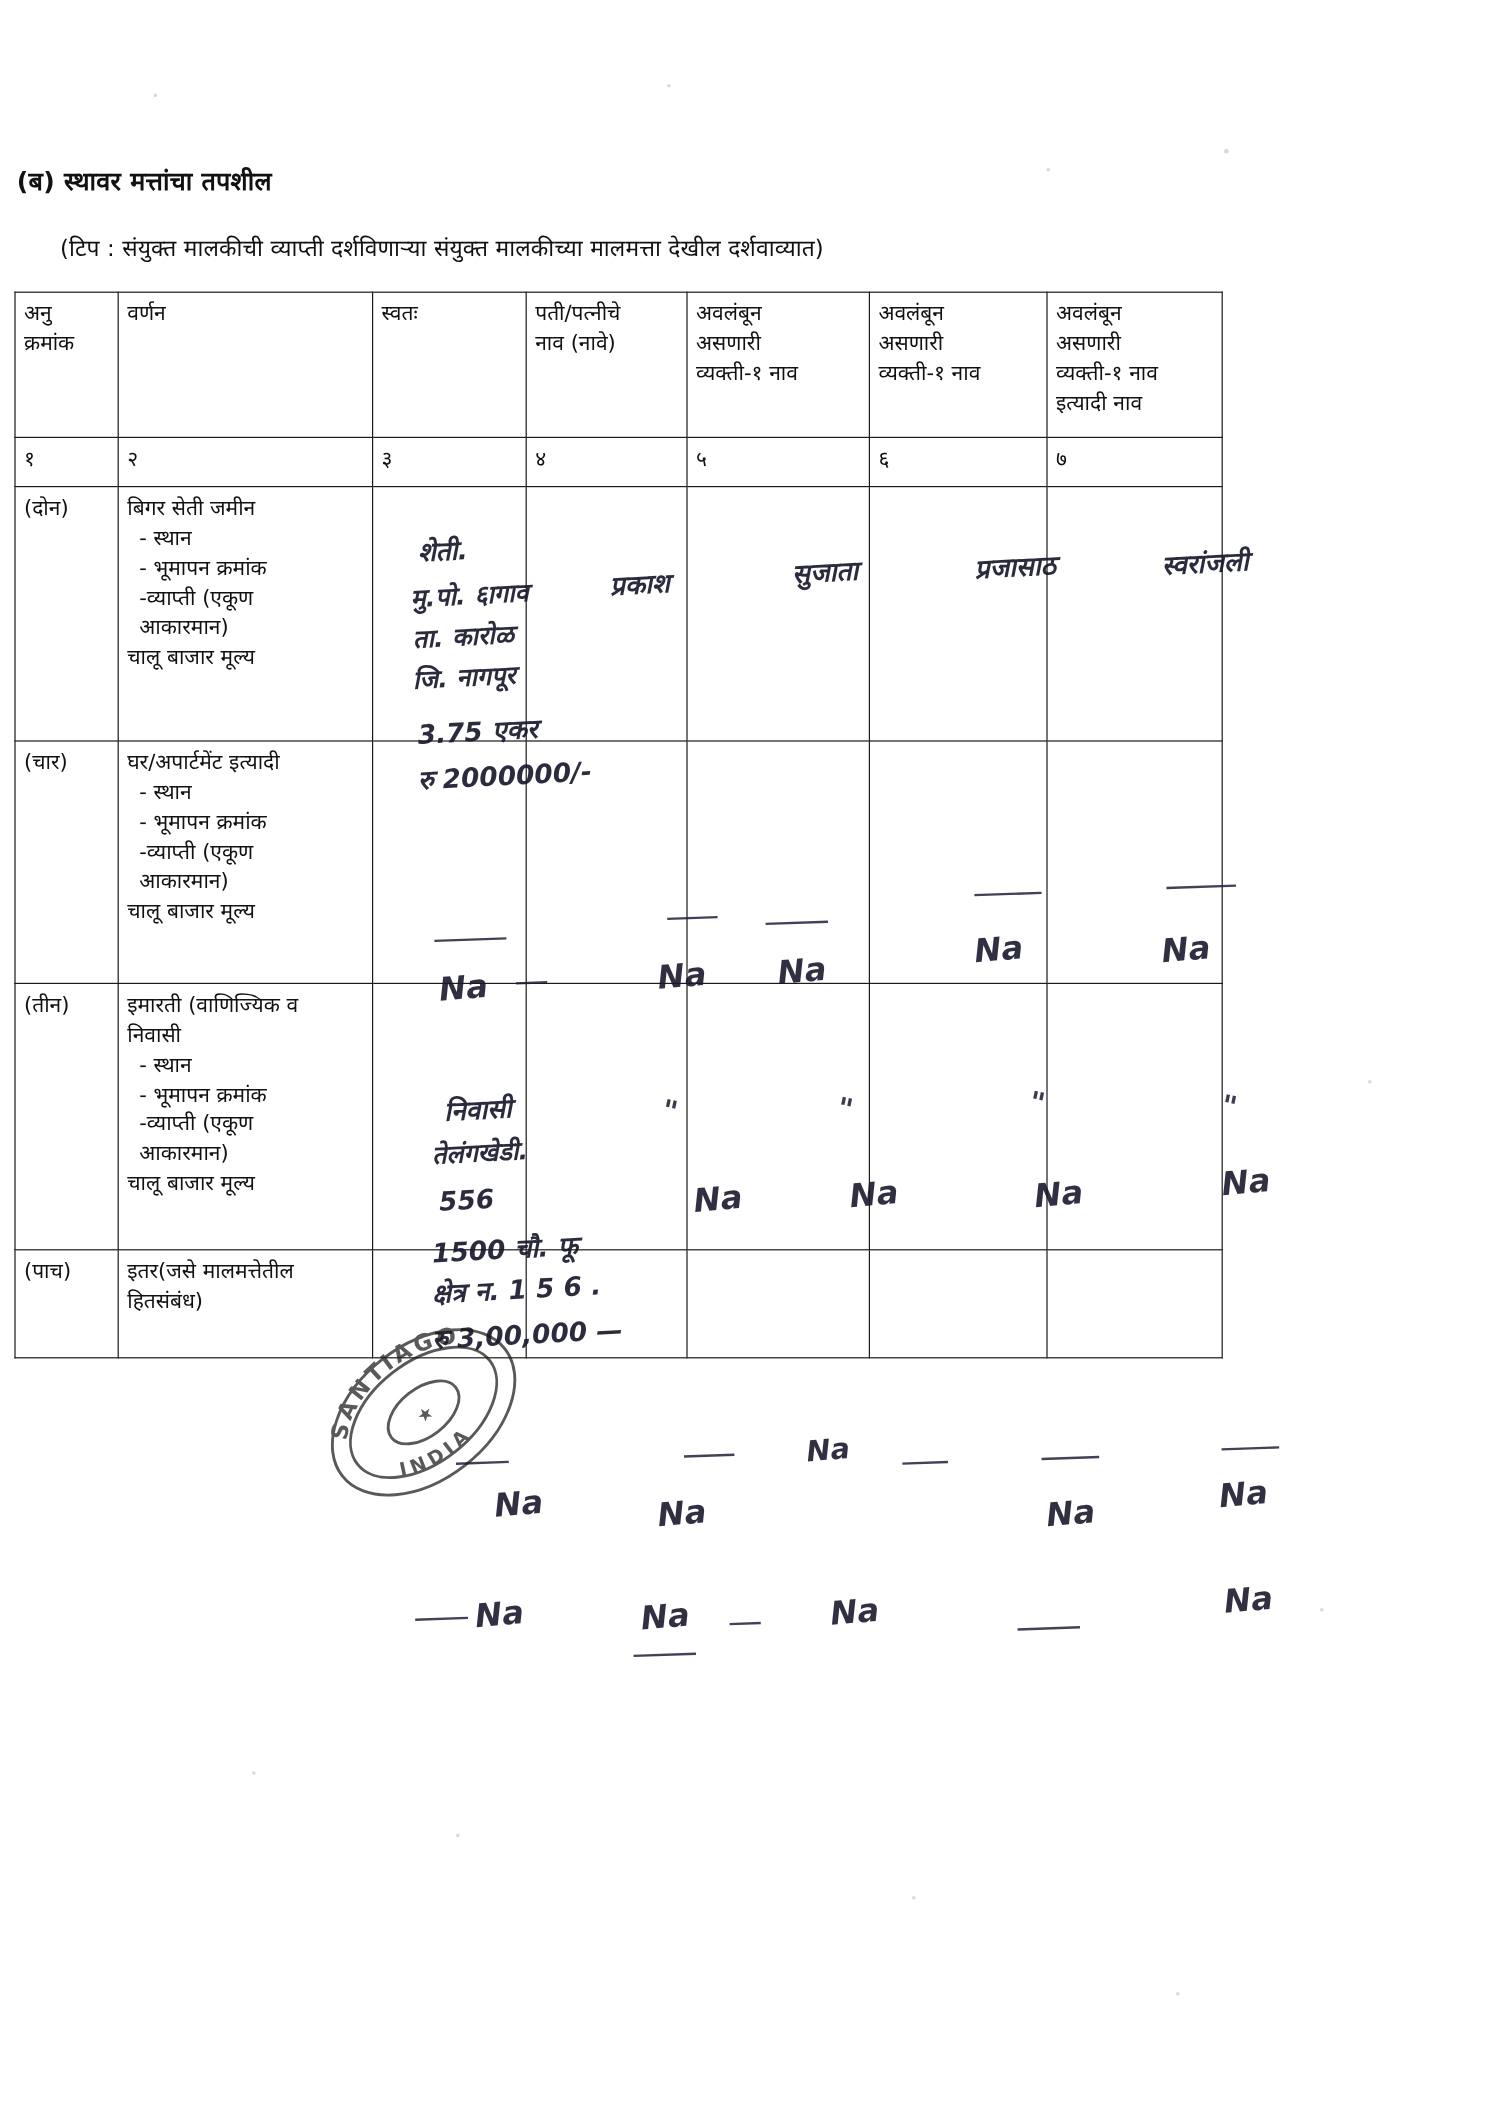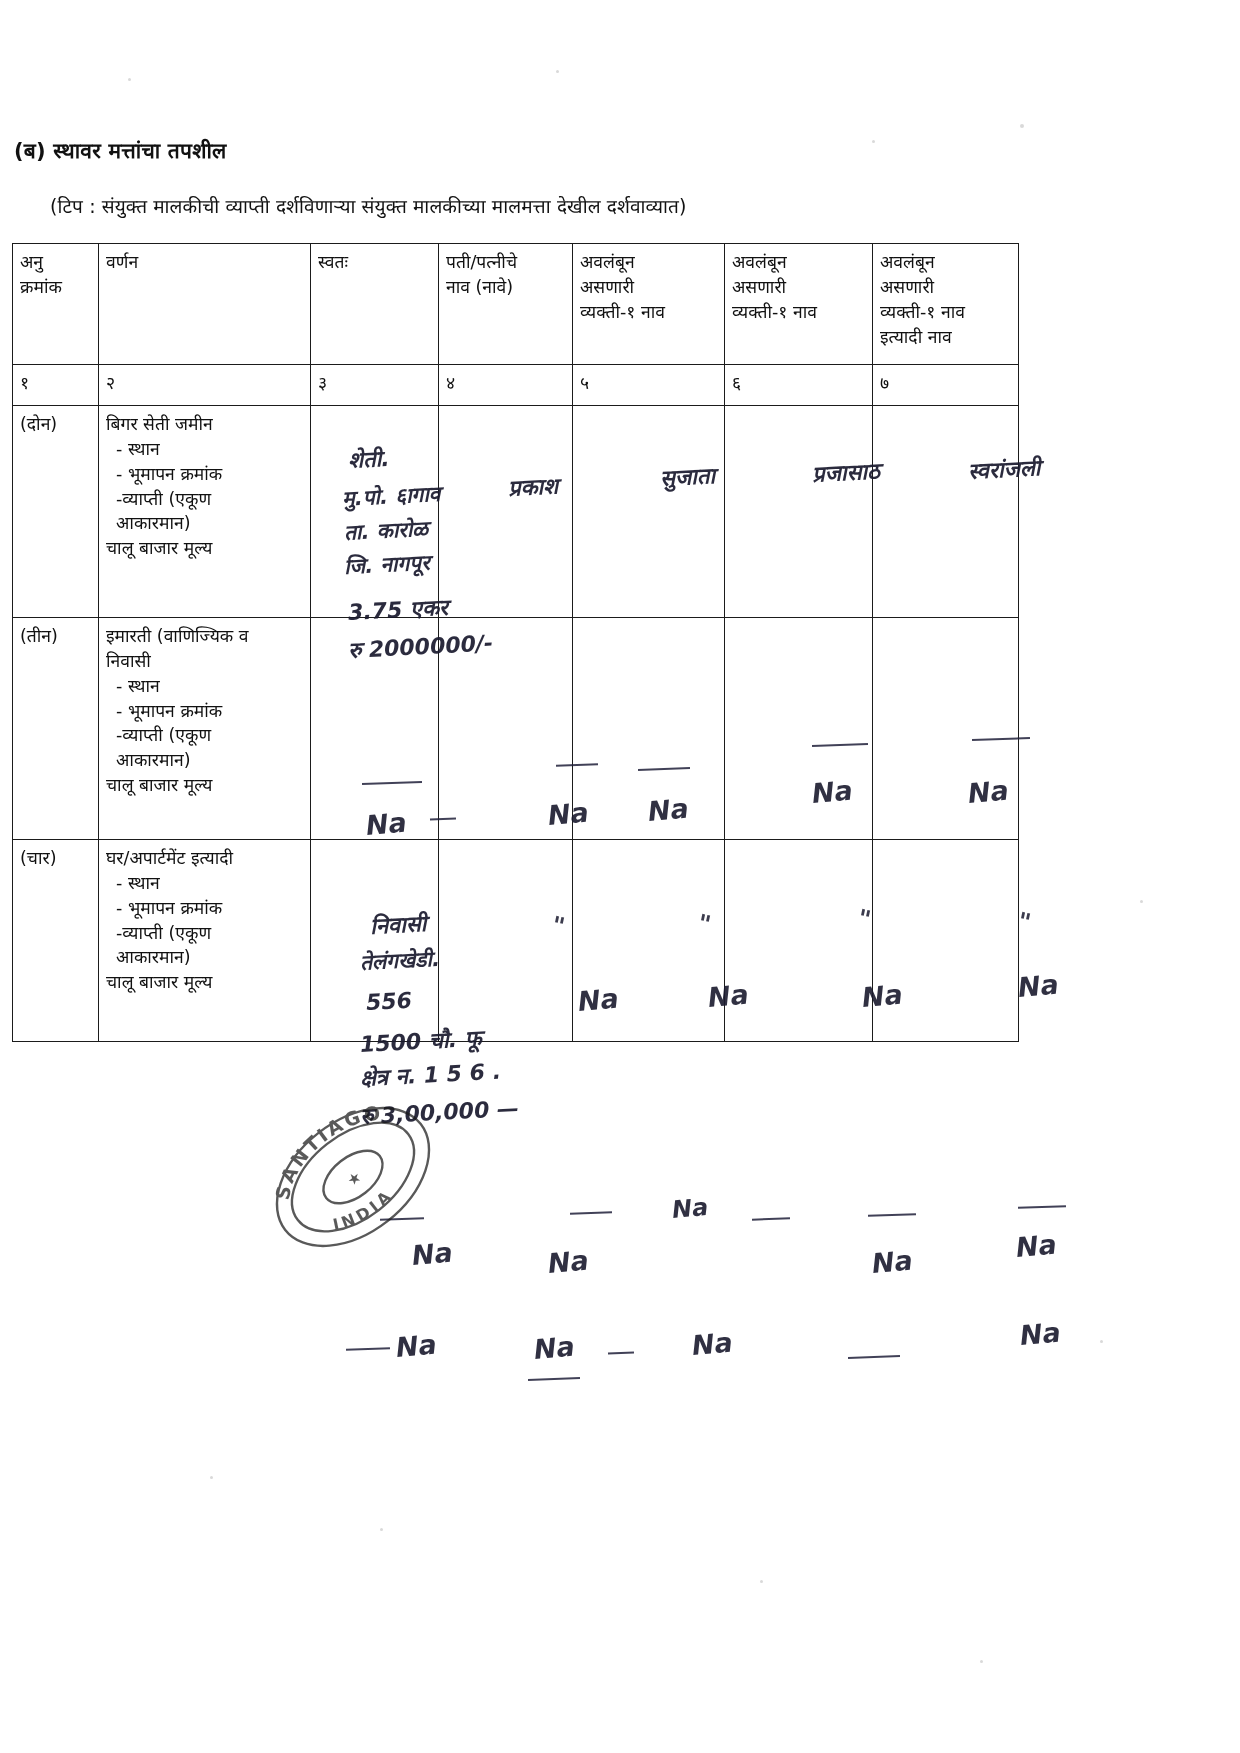--- a/index.html
+++ b/index.html
@@ -208,55 +208,67 @@
           <span class="sub">आकारमान)</span>
           <span class="sub2">चालू बाजार मूल्य</span>
         </td>
         <td></td>
         <td></td>
         <td></td>
         <td></td>
         <td></td>
       </tr>
 
+      <tr style="height:202px">
+        <td>(चार)</td>
+        <td>
+          <span class="sub2">घर/अपार्टमेंट इत्यादी</span>
+          <span class="sub">- स्थान</span>
+          <span class="sub">- भूमापन क्रमांक</span>
+          <span class="sub">-व्याप्ती (एकूण</span>
+          <span class="sub">आकारमान)</span>
+          <span class="sub2">चालू बाजार मूल्य</span>
+        </td>
+        <td></td>
+        <td></td>
+        <td></td>
+        <td></td>
+        <td></td>
+      </tr>
+
       <tr style="height:222px">
         <td>(तीन)</td>
         <td>
           <span class="sub2">इमारती (वाणिज्यिक व</span>
           <span class="sub2">निवासी</span>
           <span class="sub">- स्थान</span>
           <span class="sub">- भूमापन क्रमांक</span>
           <span class="sub">-व्याप्ती (एकूण</span>
           <span class="sub">आकारमान)</span>
           <span class="sub2">चालू बाजार मूल्य</span>
         </td>
         <td></td>
         <td></td>
         <td></td>
         <td></td>
         <td></td>
       </tr>
 
-      <tr style="height:202px">
-        <td>(चार)</td>
-        <td>
-          <span class="sub2">घर/अपार्टमेंट इत्यादी</span>
-          <span class="sub">- स्थान</span>
-          <span class="sub">- भूमापन क्रमांक</span>
-          <span class="sub">-व्याप्ती (एकूण</span>
-          <span class="sub">आकारमान)</span>
-          <span class="sub2">चालू बाजार मूल्य</span>
-        </td>
-        <td></td>
-        <td></td>
-        <td></td>
-        <td></td>
-        <td></td>
-      </tr>
-
+      <tr style="height:90px">
+        <td>(पाच)</td>
+        <td>
+          <span class="sub2">इतर(जसे मालमत्तेतील</span>
+          <span class="sub2">हितसंबंध)</span>
+        </td>
+        <td></td>
+        <td></td>
+        <td></td>
+        <td></td>
+        <td></td>
+      </tr>
     </tbody>
   </table>
 
   <div class="hw hw-ink" style="left:348px; top:444px; font-size:22px;">शेती.</div>
   <div class="hw hw-ink" style="left:342px; top:484px; font-size:21px;">मु.पो. ६ागाव</div>
   <div class="hw hw-ink" style="left:344px; top:518px; font-size:21px;">ता. कारोळ</div>
   <div class="hw hw-ink" style="left:344px; top:552px; font-size:21px;">जि. नागपूर</div>
   <div class="hw hw-ink" style="left:348px; top:596px; font-size:22px;">3.75 एकर</div>
   <div class="hw hw-ink" style="left:348px; top:634px; font-size:22px;">रु 2000000/-</div>
   <div class="hw hw-ink" style="left:508px; top:472px; font-size:22px;">प्रकाश</div>

